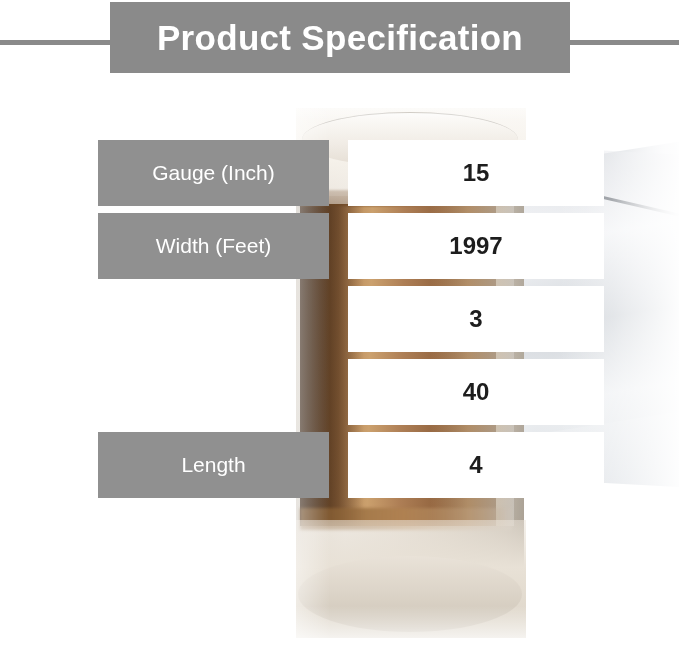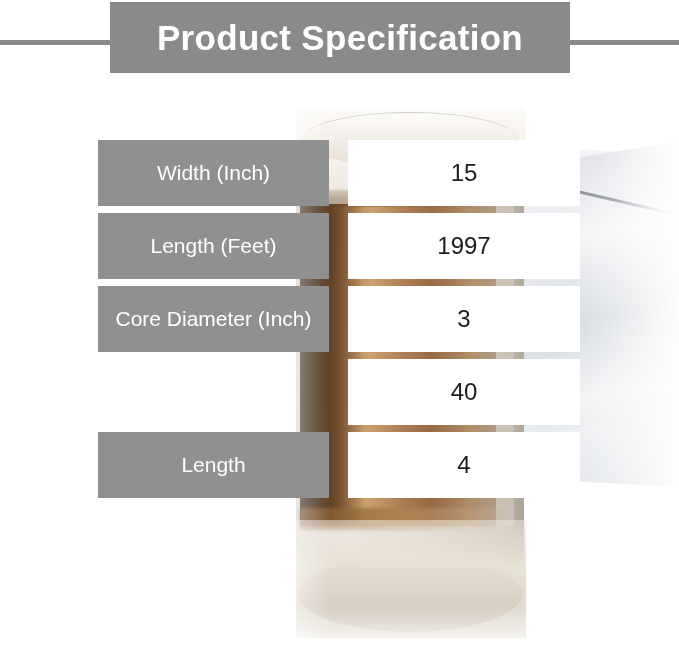--- a/index.html
+++ b/index.html
@@ -234,27 +234,28 @@
     text-align: center;
     color: #ffffff;
     font-size: 21px;
     line-height: 1.08;
     padding: 0 6px;
     box-sizing: border-box;
   }
   .spec-value {
     position: absolute;
     left: 250px; top: 0;
-    width: 232px; height: 66px;
+    width: 256px; height: 66px;
     background: #ffffff;
     display: flex;
     align-items: center;
     justify-content: center;
     color: #1d1d1d;
     font-size: 24px;
+    font-weight: bold;
   }
 </style>
 </head>
 <body>
 
 <div id="canvas">
 
   <div id="photo">
     <div class="film-sheet"></div>
     <div class="film-sheet2"></div>
@@ -279,31 +280,30 @@
     <div class="rule rule-left"></div>
     <div class="rule rule-right"></div>
     <div id="title-plate">
       <span id="title-text">Product Specification</span>
     </div>
   </div>
 
   <div id="spec-table">
 
     <div class="spec-row" style="top:140px">
-      <div class="spec-label">Width (Inch)</div>
+      <div class="spec-label">Gauge (Inch)</div>
       <div class="spec-value">15</div>
     </div>
 
     <div class="spec-row" style="top:213px">
-      <div class="spec-label">Length (Feet)</div>
+      <div class="spec-label">Width (Feet)</div>
       <div class="spec-value">1997</div>
     </div>
 
     <div class="spec-row" style="top:286px">
-      <div class="spec-label">Core Diameter (Inch)</div>
       <div class="spec-value">3</div>
     </div>
 
     <div class="spec-row" style="top:359px">
       <div class="spec-value">40</div>
     </div>
 
     <div class="spec-row" style="top:432px">
       <div class="spec-label">Length</div>
       <div class="spec-value">4</div>

